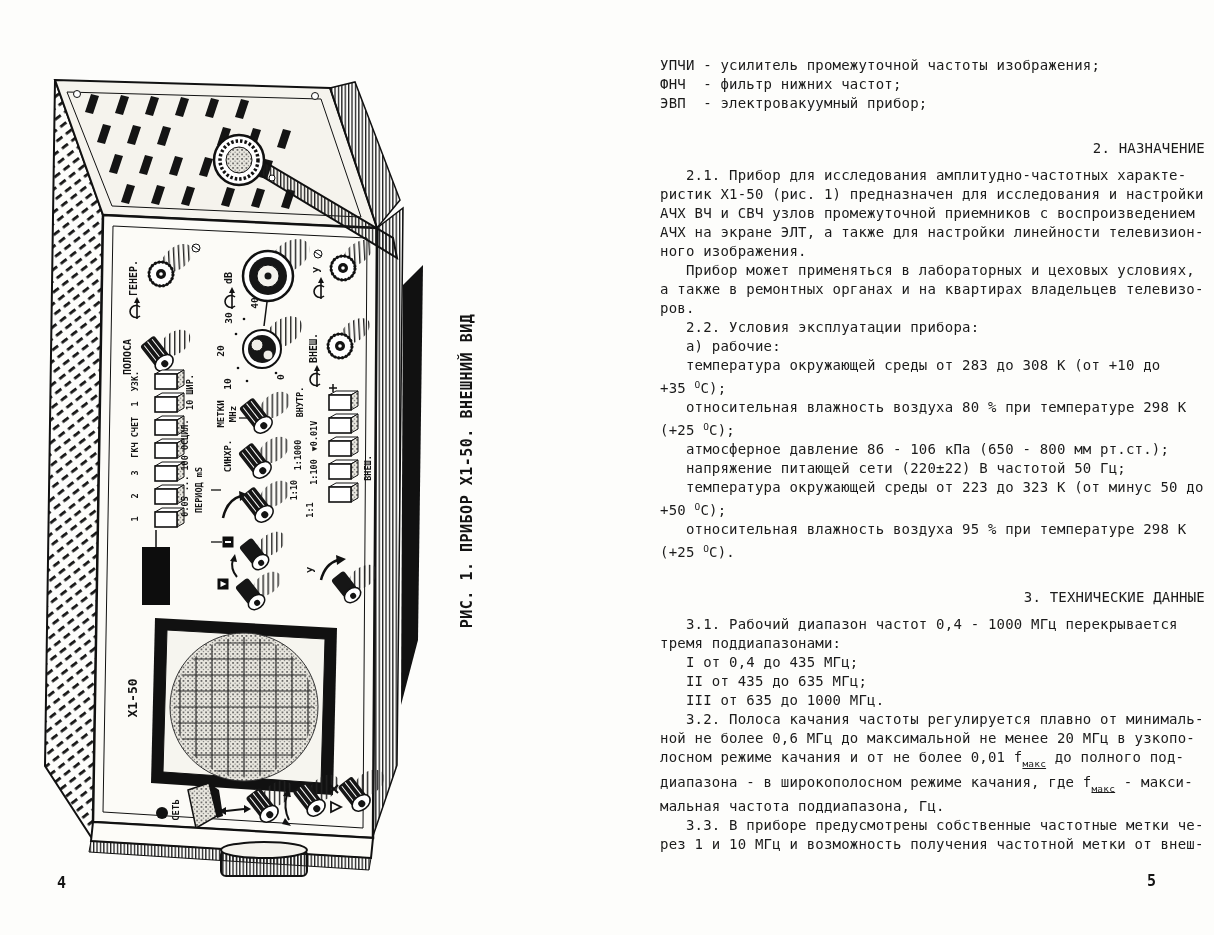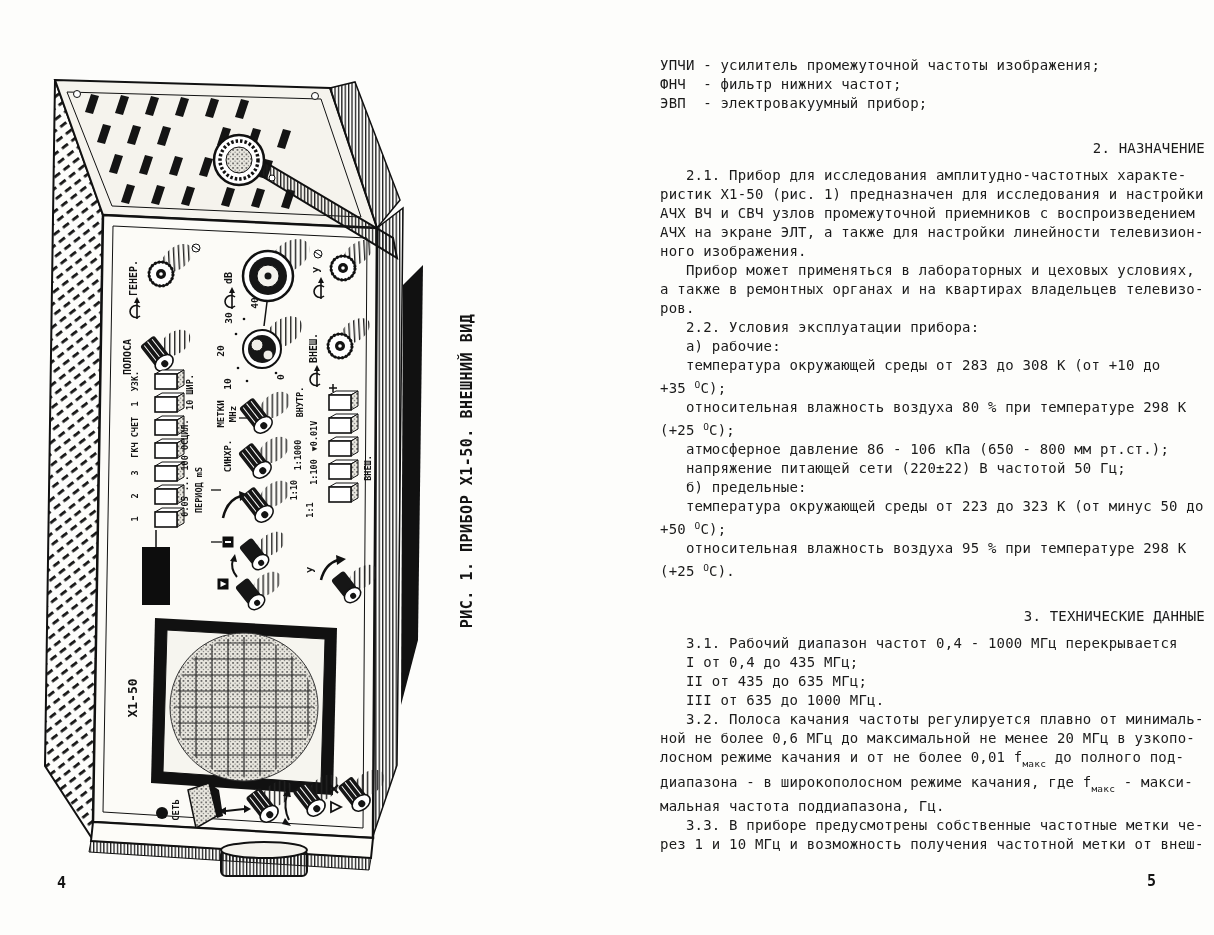--- a/index.html
+++ b/index.html
@@ -26,21 +26,21 @@
   .pnum.r5{right:58px;top:872px;}
   .rtext{position:absolute;left:20px;top:56px;width:545px;}
   .tline{
     white-space:pre;
     font:14px/19px "DejaVu Sans Mono",monospace;
     letter-spacing:.2px;color:#1b1b1b;
   }
   .tline.heading{margin:14px 0 8px 0;text-align:right;}
   .tline.blank{height:12px;}
   .sup{font-size:9.5px;vertical-align:5px;}
-  .sub{font-size:9.5px;vertical-align:-4.5px;}
+  .sub{font-size:9.5px;vertical-align:-4.5px;text-decoration:underline;}
   svg text{font-family:"DejaVu Sans Mono",monospace;fill:#141414;}
 </style>
 </head>
 <body>
 
 <div class="page leftp">
   <div class="figure-wrap">
   <svg width="430" height="860" viewBox="0 0 430 860">
     <defs>
       <pattern id="pV" width="3.4" height="8" patternUnits="userSpaceOnUse">
@@ -488,28 +488,28 @@
       <div class="tline"><span>а также в ремонтных органах и на квартирах владельцев телевизо-</span></div>
       <div class="tline"><span>ров.</span></div>
       <div class="tline"><span>   2.2. Условия эксплуатации прибора:</span></div>
       <div class="tline"><span>   а) рабочие:</span></div>
       <div class="tline"><span>   температура окружающей среды от 283 до 308 К (от +10 до</span></div>
       <div class="tline"><span>+35 </span><span class="sup">О</span><span>С);</span></div>
       <div class="tline"><span>   относительная влажность воздуха 80 % при температуре 298 К</span></div>
       <div class="tline"><span>(+25 </span><span class="sup">О</span><span>С);</span></div>
       <div class="tline"><span>   атмосферное давление 86 - 106 кПа (650 - 800 мм рт.ст.);</span></div>
       <div class="tline"><span>   напряжение питающей сети (220±22) В частотой 50 Гц;</span></div>
-      <div class="tline"><span>   б) предельные:</span></div>
       <div class="tline"><span>   температура окружающей среды от 223 до 323 К (от минус 50 до</span></div>
       <div class="tline"><span>+50 </span><span class="sup">О</span><span>С);</span></div>
       <div class="tline"><span>   относительная влажность воздуха 95 % при температуре 298 К</span></div>
       <div class="tline"><span>(+25 </span><span class="sup">О</span><span>С).</span></div>
       <div class="tline blank"><span> </span></div>
       <div class="tline heading"><span>   3. ТЕХНИЧЕСКИЕ ДАННЫЕ</span></div>
       <div class="tline"><span>   3.1. Рабочий диапазон частот 0,4 - 1000 МГц перекрывается</span></div>
+      <div class="tline"><span>тремя поддиапазонами:</span></div>
       <div class="tline"><span>   I от 0,4 до 435 МГц;</span></div>
       <div class="tline"><span>   II от 435 до 635 МГц;</span></div>
       <div class="tline"><span>   III от 635 до 1000 МГц.</span></div>
       <div class="tline"><span>   3.2. Полоса качания частоты регулируется плавно от минималь-</span></div>
       <div class="tline"><span>ной не более 0,6 МГц до максимальной не менее 20 МГц в узкопо-</span></div>
       <div class="tline"><span>лосном режиме качания и от не более 0,01 f</span><span class="sub">макс</span><span> до полного под-</span></div>
       <div class="tline"><span>диапазона - в широкополосном режиме качания, где f</span><span class="sub">макс</span><span> - макси-</span></div>
       <div class="tline"><span>мальная частота поддиапазона, Гц.</span></div>
       <div class="tline"><span>   3.3. В приборе предусмотрены собственные частотные метки че-</span></div>
       <div class="tline"><span>рез 1 и 10 МГц и возможность получения частотной метки от внеш-</span></div>

